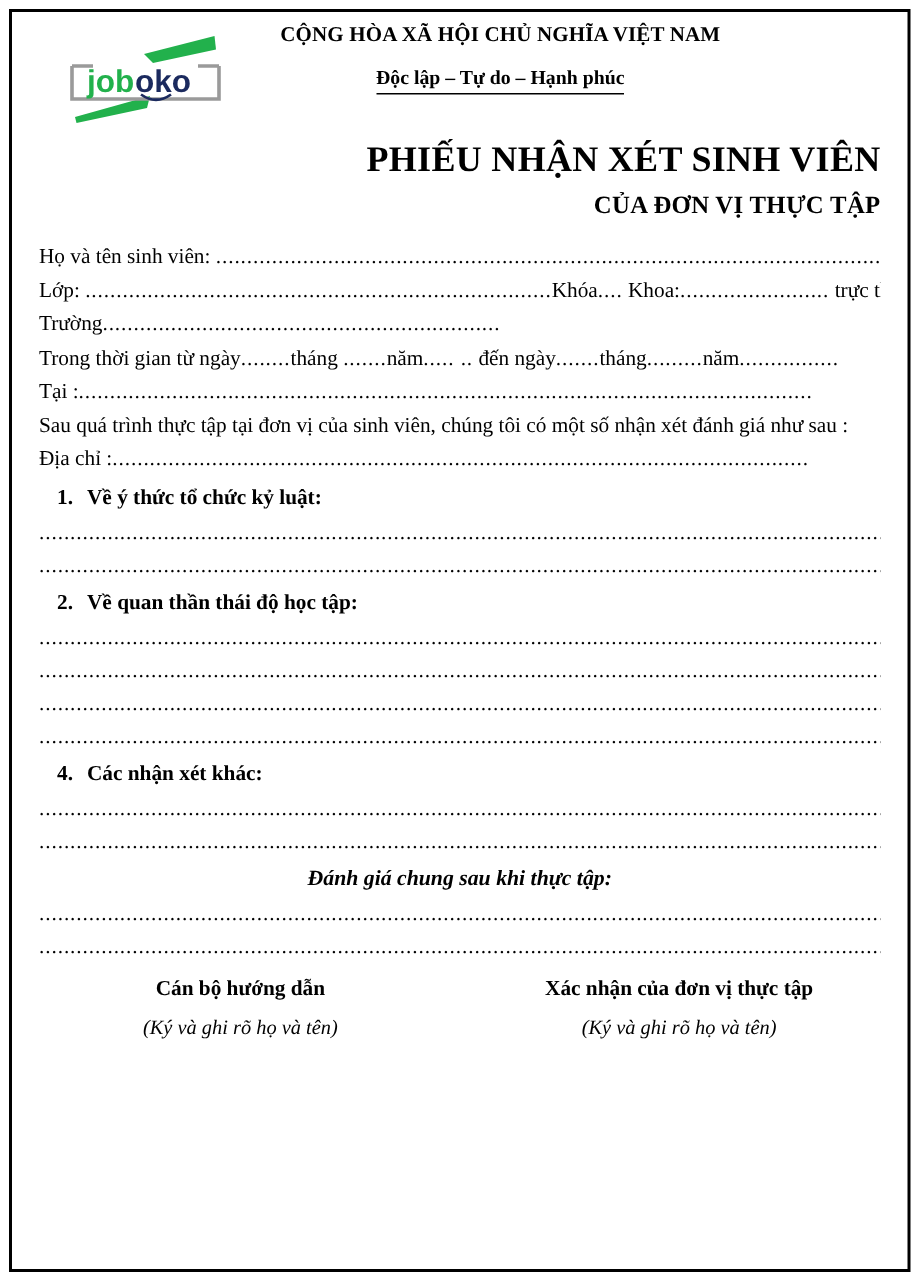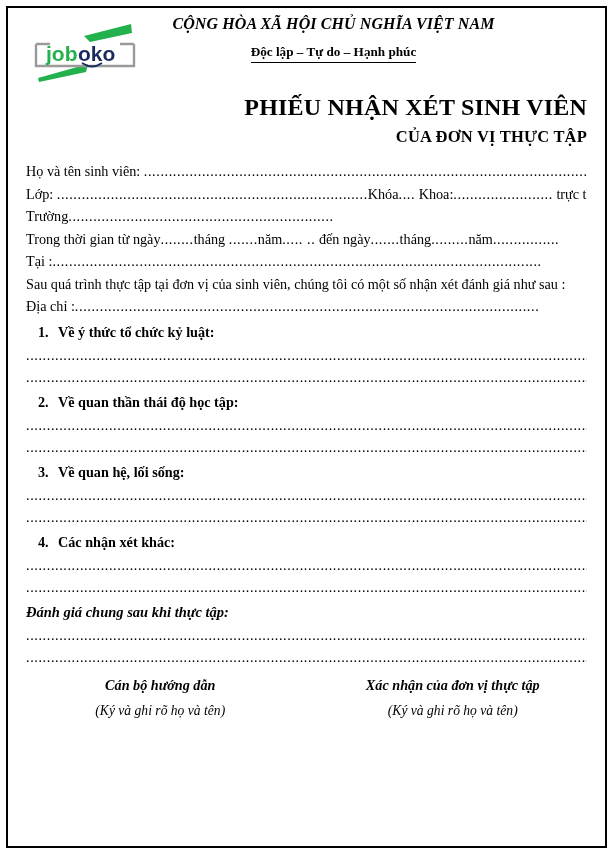--- a/index.html
+++ b/index.html
@@ -36,38 +36,37 @@
     height: 100%;
   }
 
   
   .header {
     position: relative;
     height: 62px;
   }
   .logo {
     position: absolute;
-    left: 0px;
+    left: 12px;
     top: 6px;
     width: 118px;
     height: 64px;
   }
   .logo svg { display: block; }
 
   .national {
     text-align: center;
     padding-left: 54px;
   }
   .national .line1 {
     font-weight: bold;
-    font-size: 16px;
+    font-size: 14px;
     letter-spacing: 0.1px;
     line-height: 20px;
     white-space: nowrap;
-    font-style: italic;
   }
   .national .line2 {
     font-weight: bold;
     font-size: 13.2px;
     line-height: 20px;
     margin-top: 8px;
     display: inline-block;
     border-bottom: 1.4px solid #000;
     padding-bottom: 0px;
     white-space: nowrap;
@@ -130,20 +129,21 @@
     padding-left: 12px;
   }
   .item .num { display: inline-block; width: 20px; }
 
   .overall {
     font-weight: bold;
     font-style: italic;
     font-size: 14.5px;
     line-height: 24px;
     margin-top: 2px;
+    text-align: center;
   }
 
   
   .sign-date {
     margin-top: 6px;
     text-align: left;
     padding-left: 336px;
     font-size: 14.2px;
     line-height: 22px;
     white-space: nowrap;
@@ -154,21 +154,20 @@
   }
   .sign-col {
     flex: 1 1 50%;
     text-align: center;
   }
   .sign-col.left { padding-right: 24px; }
   .sign-col .role {
     font-weight: bold;
     font-size: 14.2px;
     line-height: 22px;
-    font-style: italic;
   }
   .sign-col .note {
     font-style: italic;
     font-size: 13.6px;
     line-height: 22px;
     margin-top: 4px;
   }
 </style>
 </head>
 <body>
@@ -239,23 +238,20 @@
       </div>
       <div class="rule">...............................................................................................................................................</div>
       <div class="rule">...............................................................................................................................................</div>
 
       <div class="item">
         <span class="num">2.</span><span>Về quan thần thái độ học tập:</span>
       </div>
       <div class="rule">...............................................................................................................................................</div>
       <div class="rule">...............................................................................................................................................</div>
 
-      <div class="item">
-        <span class="num">3.</span><span>Về quan hệ, lối sống:</span>
-      </div>
       <div class="rule">...............................................................................................................................................</div>
       <div class="rule">...............................................................................................................................................</div>
 
       <div class="item">
         <span class="num">4.</span><span>Các nhận xét khác:</span>
       </div>
       <div class="rule">...............................................................................................................................................</div>
       <div class="rule">...............................................................................................................................................</div>
 
       <div class="overall">Đánh giá chung sau khi thực tập:</div>

